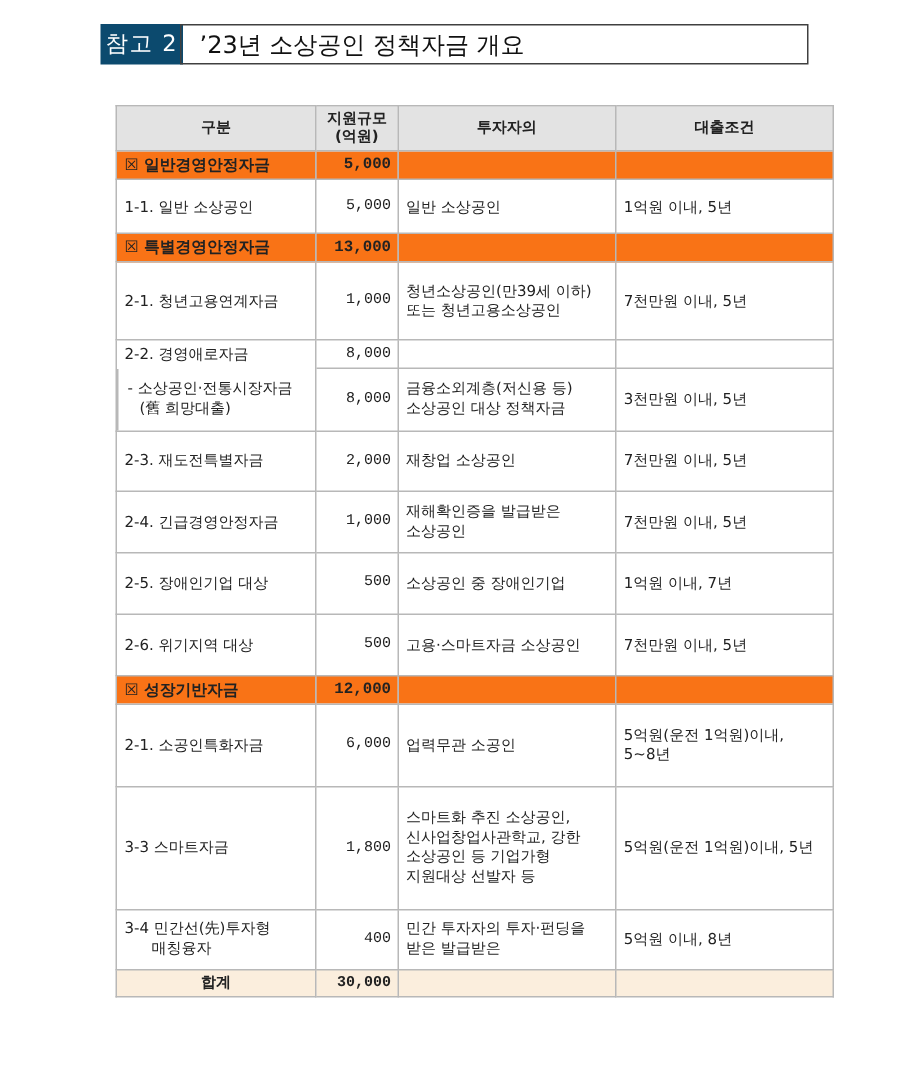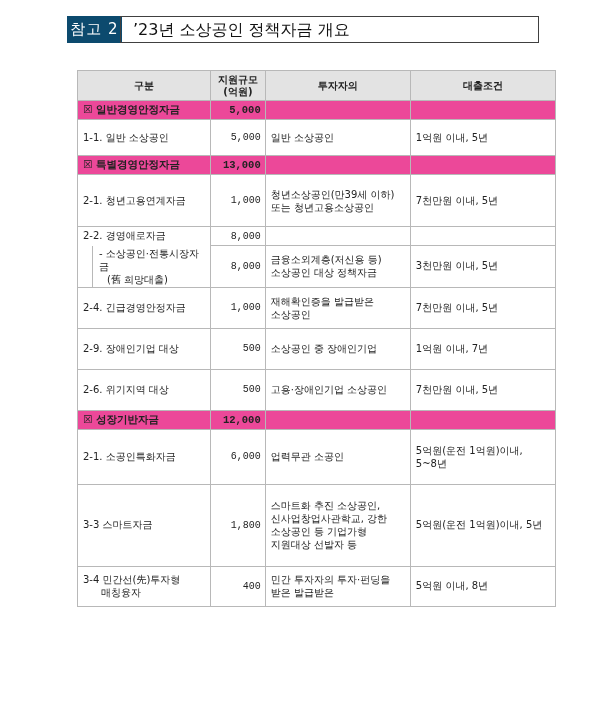--- a/index.html
+++ b/index.html
@@ -10,26 +10,26 @@
                text-align:center; letter-spacing:1px; }
   .title-box { position:absolute; left:120px; top:16px; width:405px; height:25px;
                border:1px solid #404040; font-size:16px; line-height:25px;
                padding-left:12px; color:#111; box-sizing:content-box; }
   table { position:absolute; left:77px; top:70px; width:479px; border-collapse:collapse;
           font-size:10px; table-layout:fixed; }
   td, th { border:1px solid #b8b8b8; padding:0 5px; vertical-align:middle; }
   table { border:1px solid #555; }
   th { background:#e3e3e3; font-weight:bold; font-size:10px; text-align:center; height:29px; line-height:12px; }
   .c1 { width:122px; } .c2 { width:50px; } .c3 { width:133px; } .c4 { width:133px; }
-  tr.section td { background:#ec4899; font-weight:bold; height:18px; font-size:10.5px; }
+  tr.section td { background:#f97316; font-weight:bold; height:18px; font-size:10.5px; }
   tr.total td { background:#fbeedd; font-weight:bold; height:17px; }
   td.num { text-align:right; padding-right:4px;font-family:Liberation Mono, monospace; }
   td.center { text-align:center; }
   .nested { padding-left:0; }
-  .nested-inner { margin-left:14px; border-left:1px solid #b8b8b8; padding-left:6px; height:100%;
+  .nested-inner { border-left:1px solid #b8b8b8; padding-left:6px; height:100%;
                   display:flex; align-items:center; }
   .indent2 { padding-left:16px; display:block; }
   .ml { line-height:13px; }
 </style>
 </head>
 <body>
 
 <div class="ref-badge">참고 2</div>
 <div class="title-box">’23년 소상공인 정책자금 개요</div>
 
@@ -89,39 +89,45 @@
       <td class="nested" style="border-top:none">
         <div class="nested-inner ml" style="height:41px">
           <div><span>- 소상공인·전통시장자금</span><br><span class="indent2" style="padding-left:8px;display:inline">(舊 희망대출)</span></div>
         </div>
       </td>
       <td class="num">8,000</td>
       <td class="ml"><span>금융소외계층(저신용 등)</span><br><span>소상공인 대상 정책자금</span></td>
       <td>3천만원 이내, 5년</td>
     </tr>
 
+    <tr style="height:40px">
+      <td>2-3. 재도전특별자금</td>
+      <td class="num">2,000</td>
+      <td>재창업 소상공인</td>
+      <td>7천만원 이내, 5년</td>
+    </tr>
 
     <tr style="height:41px">
       <td>2-4. 긴급경영안정자금</td>
       <td class="num">1,000</td>
       <td class="ml"><span>재해확인증을 발급받은</span><br><span>소상공인</span></td>
       <td>7천만원 이내, 5년</td>
     </tr>
 
     <tr style="height:41px">
-      <td>2-9. 장애인기업 대상</td>
+      <td>2-5. 장애인기업 대상</td>
       <td class="num">500</td>
       <td>소상공인 중 장애인기업</td>
       <td>1억원 이내, 7년</td>
     </tr>
 
     <tr style="height:41px">
       <td>2-6. 위기지역 대상</td>
       <td class="num">500</td>
-      <td>고용·장애인기업 소상공인</td>
+      <td>고용·스마트자금 소상공인</td>
       <td>7천만원 이내, 5년</td>
     </tr>
 
     <tr class="section">
       <td>☒ 성장기반자금</td>
       <td class="num">12,000</td>
       <td></td>
         <td></td>
     </tr>
 
@@ -140,14 +146,20 @@
       <td>5억원(운전 1억원)이내, 5년</td>
     </tr>
 
     <tr style="height:40px">
       <td class="ml"><span>3-4 민간선(先)투자형</span><br><span style="padding-left:18px">매칭융자</span></td>
       <td class="num">400</td>
       <td class="ml"><span>민간 투자자의 투자·펀딩을</span><br><span>받은 발급받은</span></td>
       <td>5억원 이내, 8년</td>
     </tr>
 
+    <tr class="total">
+      <td class="center">합계</td>
+      <td class="num">30,000</td>
+      <td></td>
+        <td></td>
+    </tr>
   </tbody>
 </table>
 
 </body></html>

